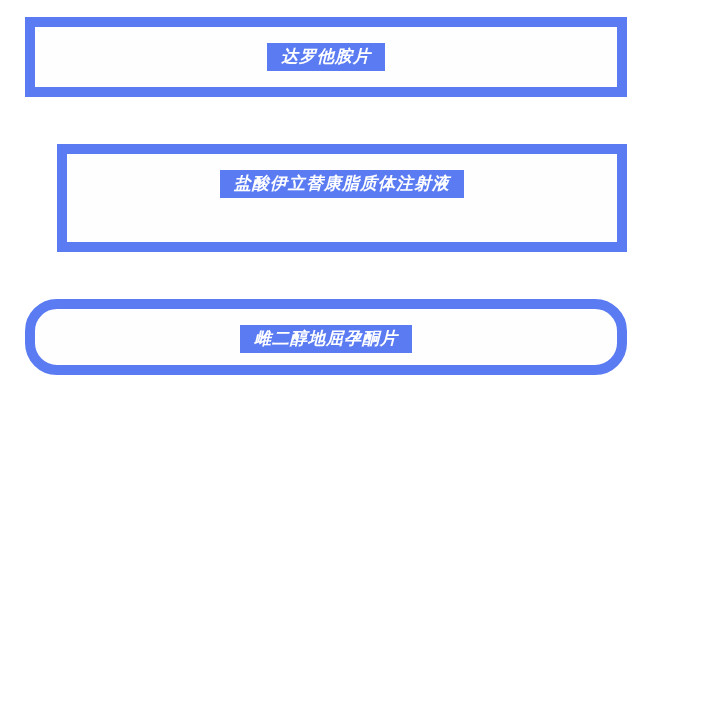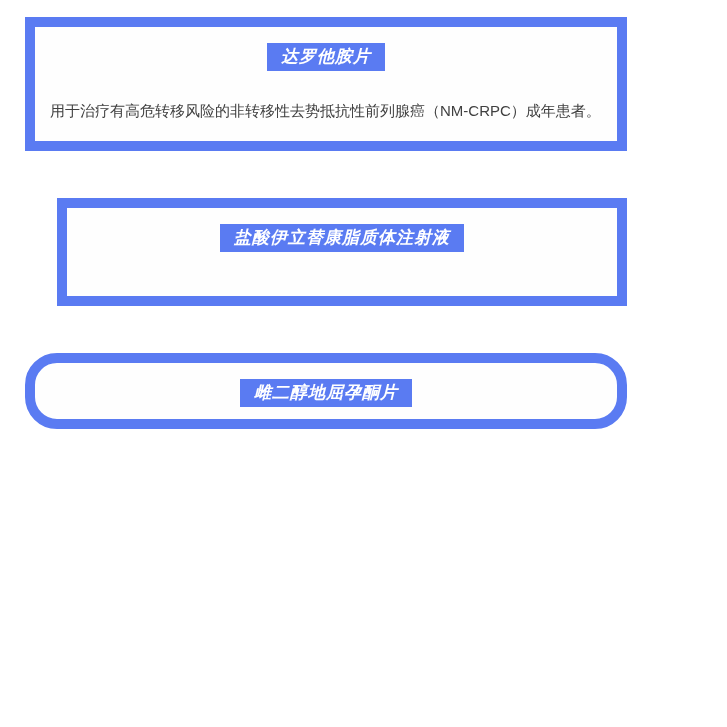--- a/index.html
+++ b/index.html
@@ -51,21 +51,20 @@
 </style>
 </head>
 <body>
 
 <main class="page">
 
   <section class="card">
     <div class="title-row">
       <span class="title-badge">达罗他胺片</span>
     </div>
-    <p class="card-body">用于治疗有高危转移风险的非转移性去势抵抗性前列腺癌（NM-CRPC）成年患者。</p>
   </section>
 
   <section class="card">
     <div class="title-row">
       <span class="title-badge">盐酸伊立替康脂质体注射液</span>
     </div>
   </section>
 
   <section class="card">
     <div class="title-row">

